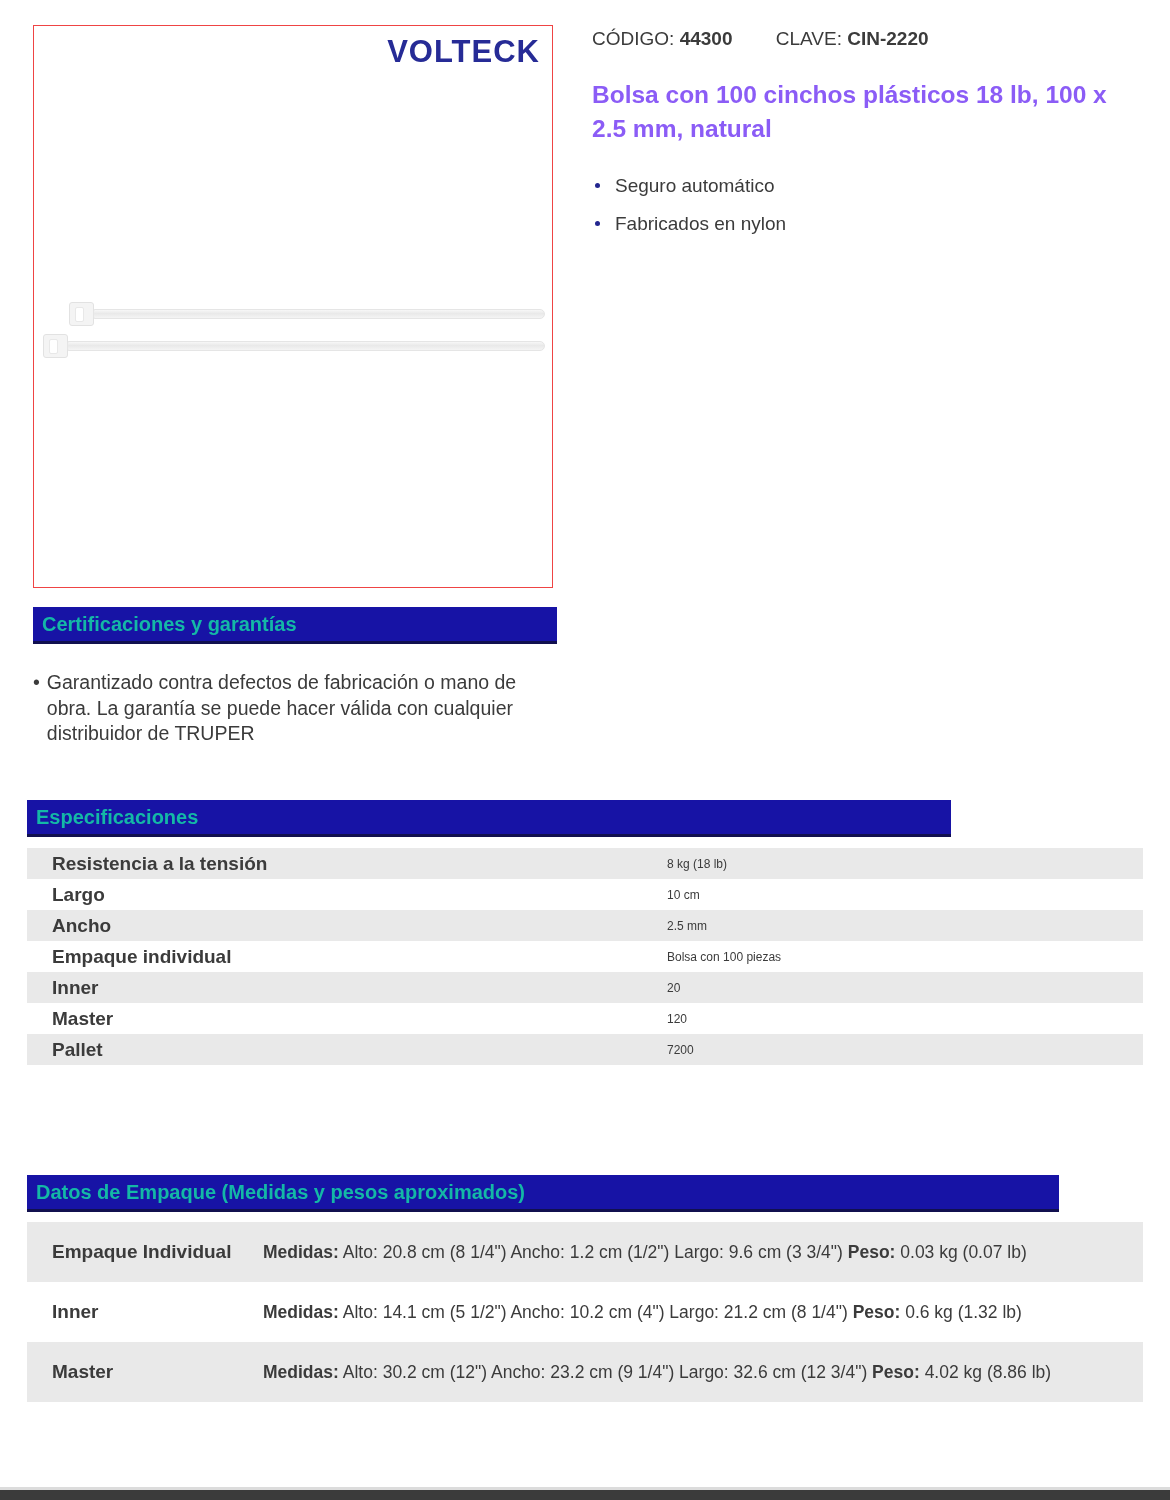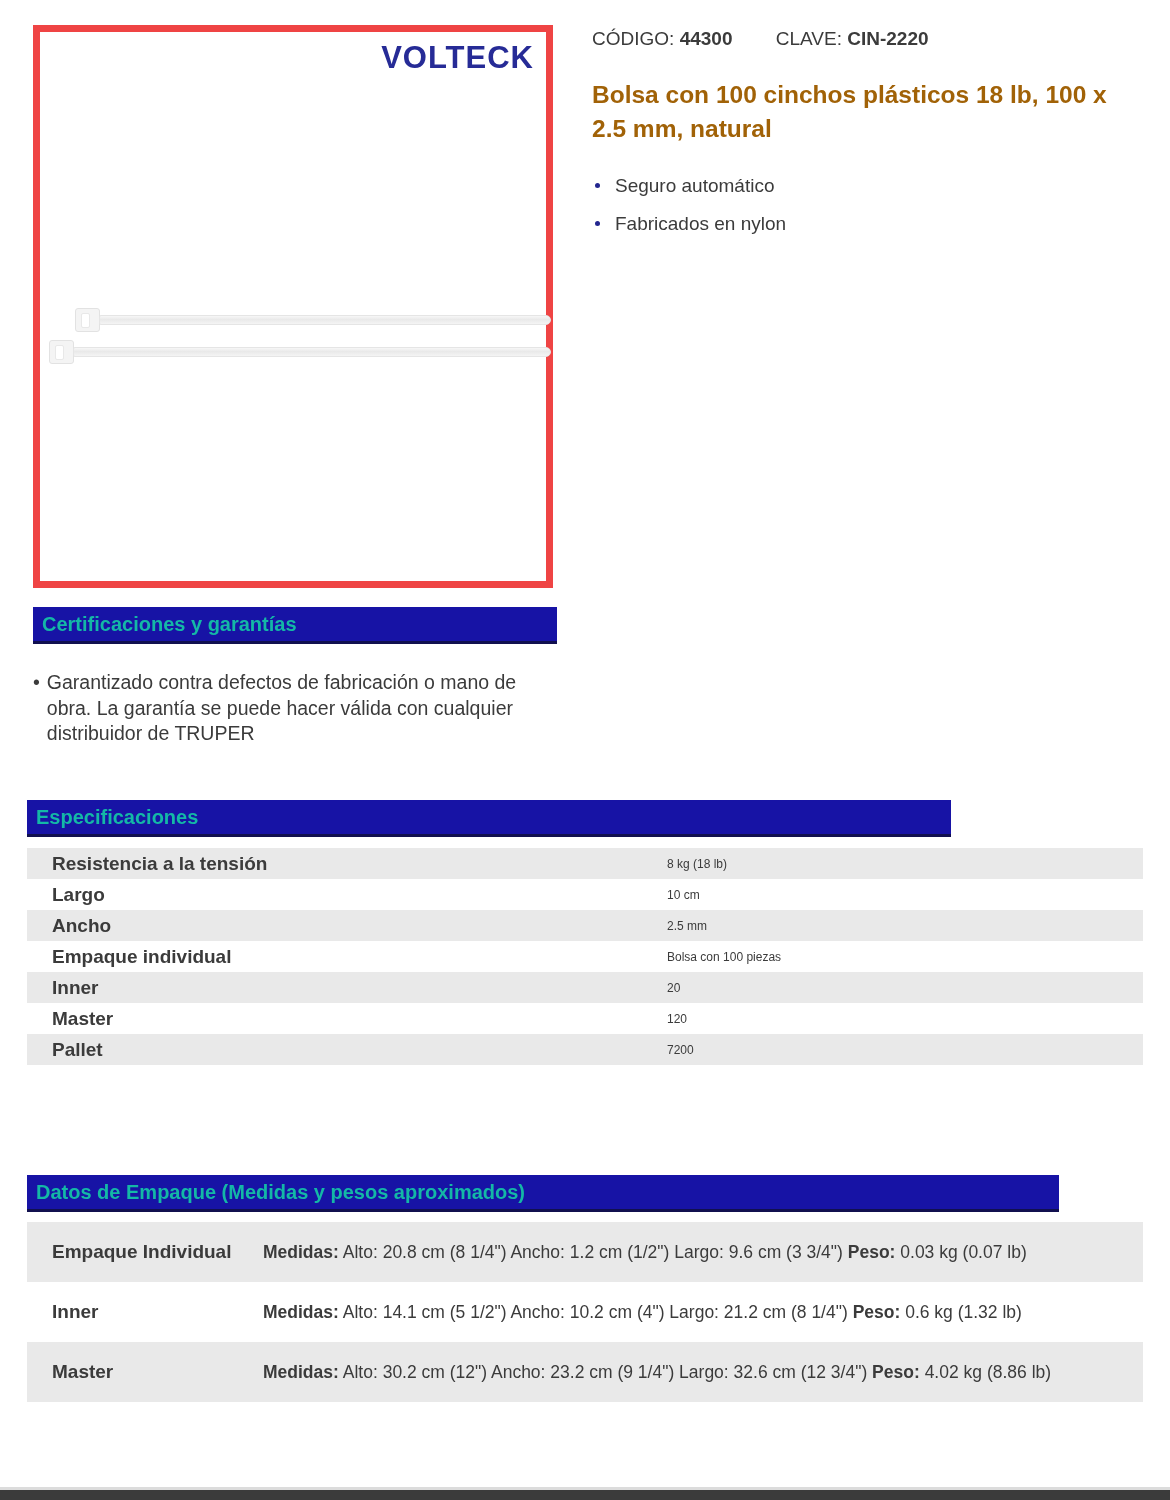--- a/index.html
+++ b/index.html
@@ -10,21 +10,21 @@
     font-family: "Liberation Sans", sans-serif;
     color: #3b3b3b;
     overflow: hidden;
   }
   .page { position: absolute; inset: 0; }
 
   
   .image-box {
     position: absolute; left: 33px; top: 25px;
     width: 520px; height: 563px;
-    border: 7px solid #ef4444;
+    border: 1px solid #ef4444;
     background: #ffffff;
   }
   .logo {
     position: absolute; top: 8px; right: 12px;
     font-size: 31px; font-weight: 700;
     color: #262b96; letter-spacing: 1px;
   }
   .tie { position: absolute; }
   .tie-head {
     position: absolute;
@@ -52,21 +52,21 @@
   .tie2 .tie-strap { left: 33px; top: 315px; width: 478px; }
 
   
   .right-col { position: absolute; left: 592px; top: 28px; width: 558px; }
   .code-line { font-size: 19px; color: #3b3b3b; }
   .code-line b { font-weight: 700; }
   .clave-group { margin-left: 38px; }
   .title {
     margin-top: 28px; width: 532px;
     font-size: 24.5px; font-weight: 700;
-    line-height: 1.4; color: #a16207;
+    line-height: 1.4; color: #8b5cf6;
   }
   .features { margin-top: 27px; list-style: none; }
   .features li { display: flex; margin-bottom: 14px; font-size: 19px; line-height: 1.3; }
   .dot {
     flex: 0 0 auto;
     width: 5px; height: 5px; border-radius: 50%;
     background: #23268f; margin: 9px 15px 0 3px;
   }
   .feature-text { width: 528px; }
 

